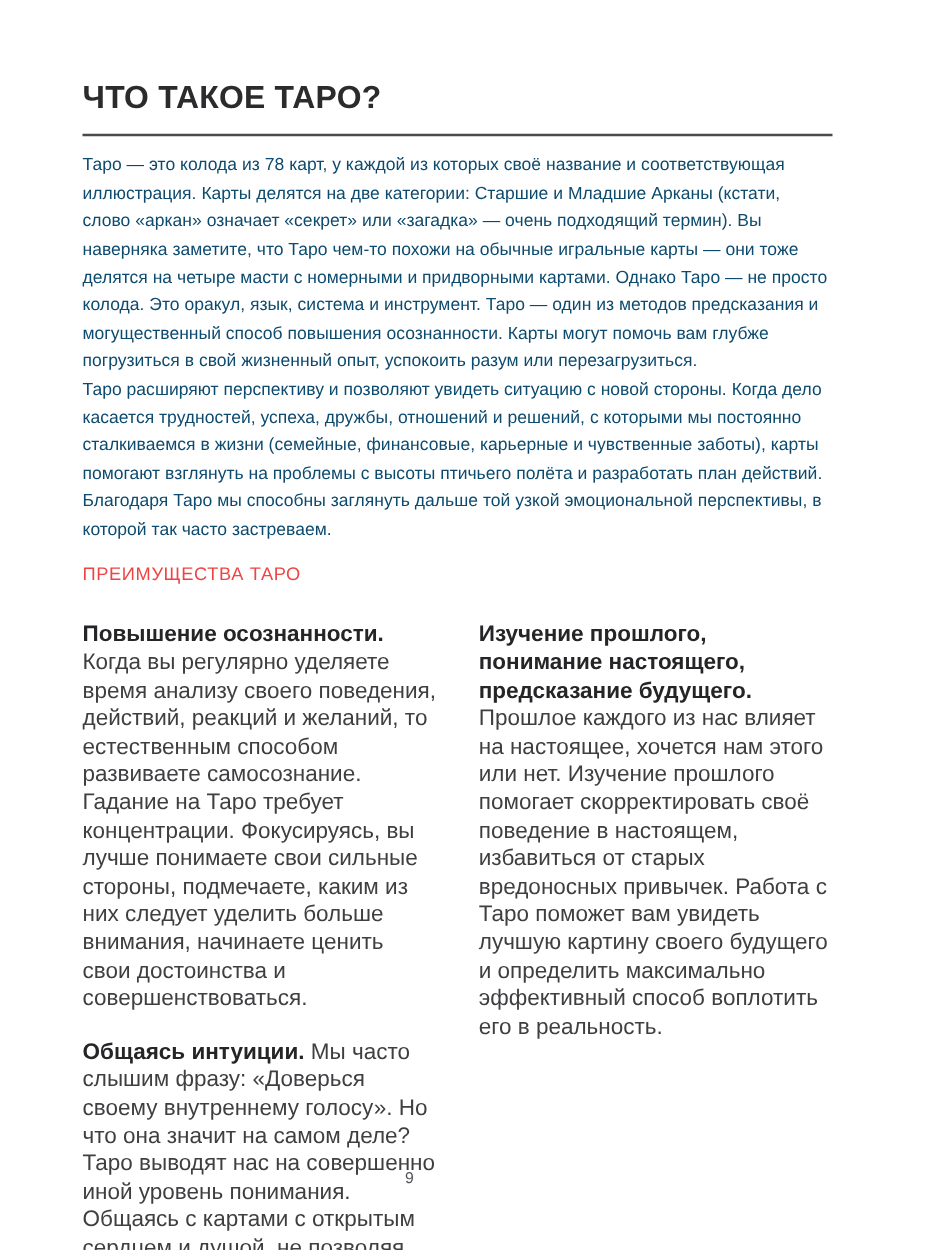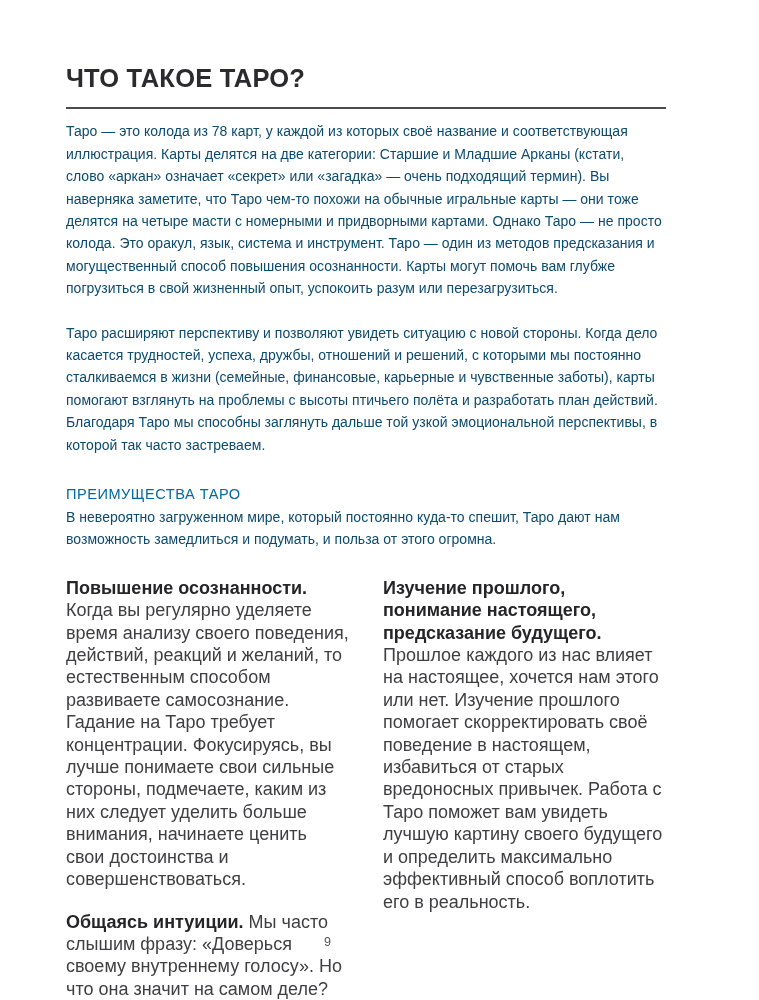--- a/index.html
+++ b/index.html
@@ -52,29 +52,28 @@
   p.body-text {
     margin: 0;
     font-size: 14px;
     line-height: 22.4px;
     color: #0c4a6e;
     letter-spacing: 0.02px;
     text-align: left;
   }
 
   p.body-text + p.body-text {
-    margin-top: 22px;
   }
 
   .section-heading {
     font-size: 14.6px;
     font-weight: normal;
-    color: #0369a1;
+    color: #ef4444;
     letter-spacing: 0.5px;
-    margin: 28px 0 2px 0;
+    margin: 16px 0 2px 0;
     line-height: 20px;
   }
 
   .columns {
     margin-top: 26px;
     display: flex;
     flex-direction: row;
     align-items: flex-start;
     column-gap: 34px;
   }
@@ -121,21 +120,20 @@
     <h1 class="page-title">ЧТО ТАКОЕ ТАРО?</h1>
 
     <div class="title-rule"></div>
 
     <p class="body-text">Таро — это колода из 78 карт, у каждой из которых своё название и соответствующая иллюстрация. Карты делятся на две категории: Старшие и Младшие Арканы (кстати, слово «аркан» означает «секрет» или «загадка» — очень подходящий термин). Вы наверняка заметите, что Таро чем-то похожи на обычные игральные карты — они тоже делятся на четыре масти с номерными и придворными картами. Однако Таро — не просто колода. Это оракул, язык, система и инструмент. Таро — один из методов предсказания и могущественный способ повышения осознанности. Карты могут помочь вам глубже погрузиться в свой жизненный опыт, успокоить разум или перезагрузиться.</p>
 
     <p class="body-text">Таро расширяют перспективу и позволяют увидеть ситуацию с новой стороны. Когда дело касается трудностей, успеха, дружбы, отношений и решений, с которыми мы постоянно сталкиваемся в жизни (семейные, финансовые, карьерные и чувственные заботы), карты помогают взглянуть на проблемы с высоты птичьего полёта и разработать план действий. Благодаря Таро мы способны заглянуть дальше той узкой эмоциональной перспективы, в которой так часто застреваем.</p>
 
     <h2 class="section-heading">ПРЕИМУЩЕСТВА ТАРО</h2>
 
-    <p class="body-text">В невероятно загруженном мире, который постоянно куда-то спешит, Таро дают нам возможность замедлиться и подумать, и польза от этого огромна.</p>
 
     <div class="columns">
 
       <div class="col">
         <p><span class="lead-in">Повышение осознанности.</span><span> Когда вы регулярно уделяете время анализу своего поведения, действий, реакций и желаний, то естественным способом развиваете самосознание. Гадание на Таро требует концентрации. Фокусируясь, вы лучше понимаете свои сильные стороны, подмечаете, каким из них следует уделить больше внимания, начинаете ценить свои достоинства и совершенствоваться.</span></p>
 
         <p><span class="lead-in">Общаясь интуиции.</span><span> Мы часто слышим фразу: «Доверься своему внутреннему голосу». Но что она значит на самом деле? Таро выводят нас на совершенно иной уровень понимания. Общаясь с картами с открытым сердцем и душой, не позволяя разуму взять верх, вы научитесь слышать тот</span></p>
       </div>
 
       <div class="col">

